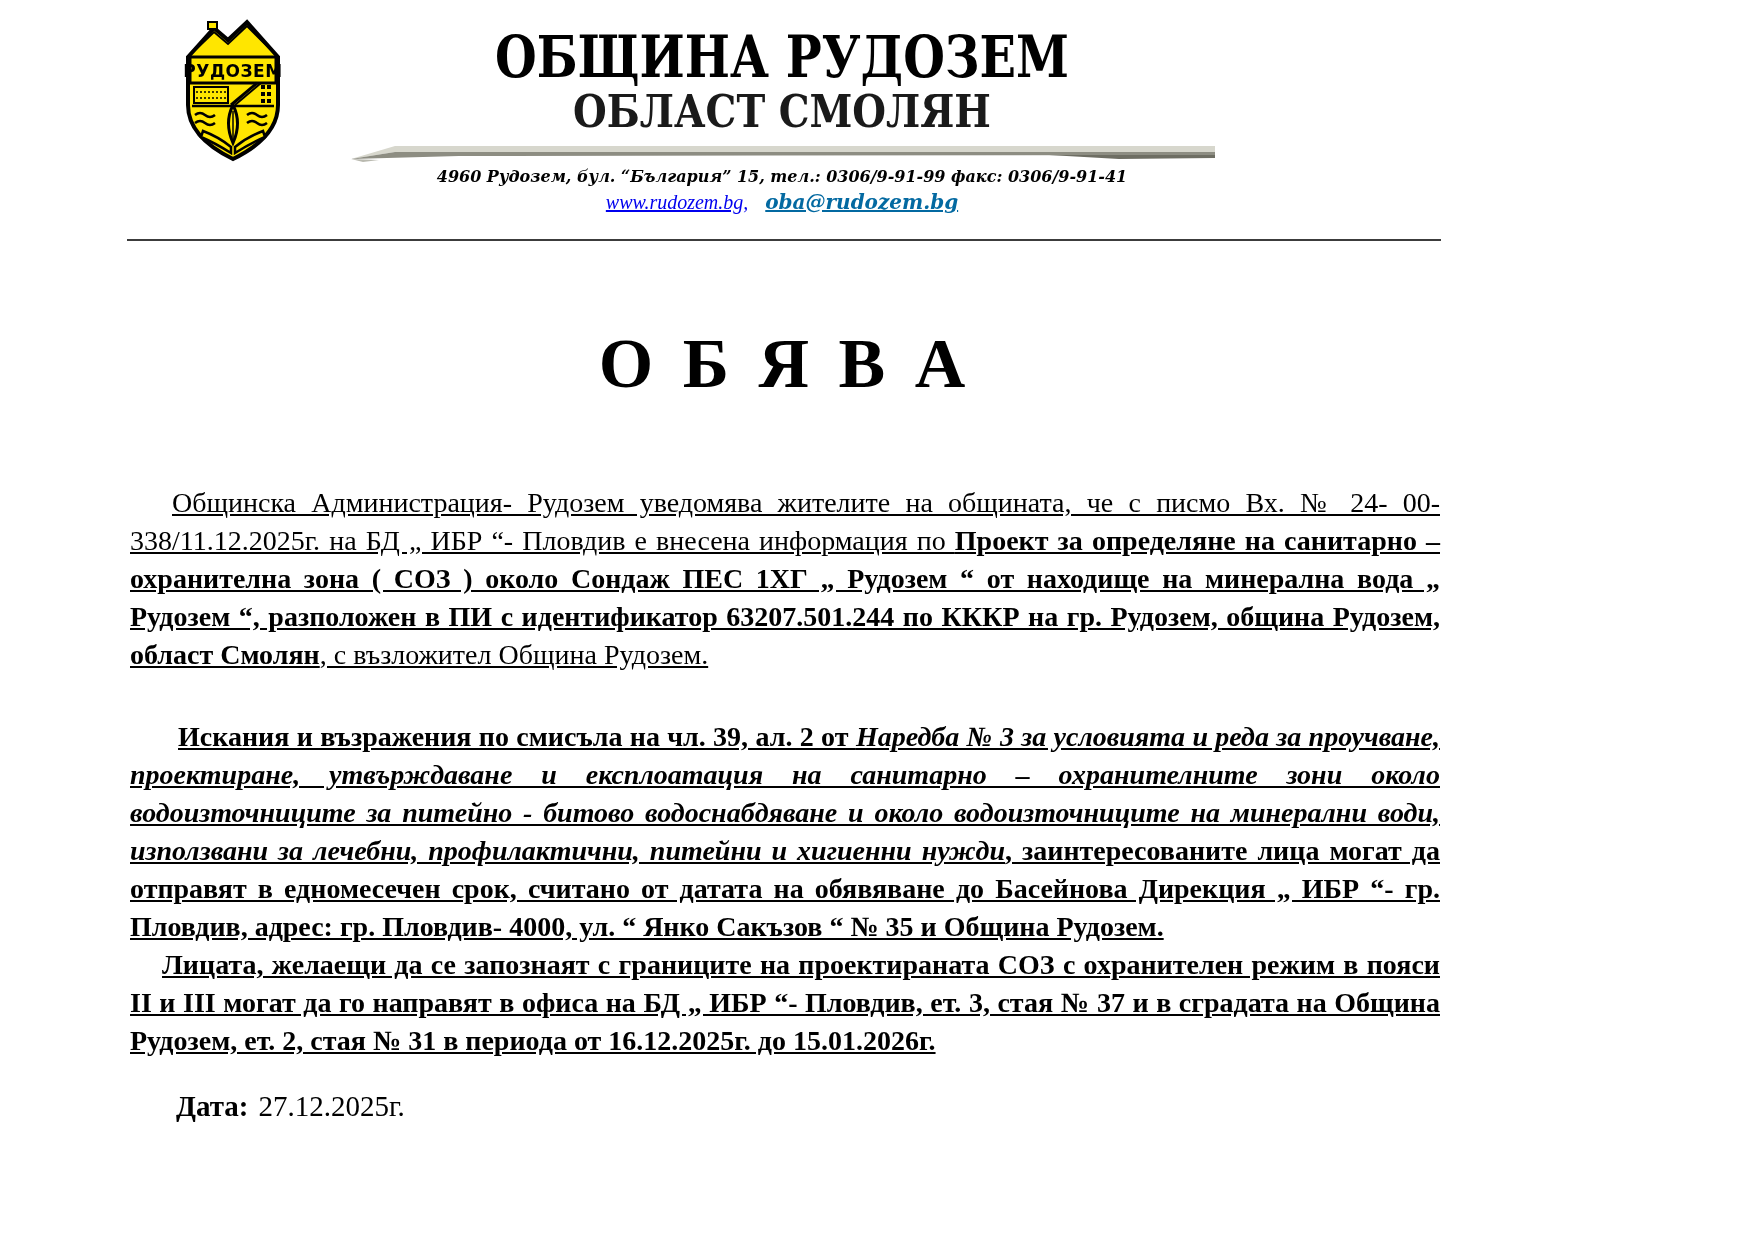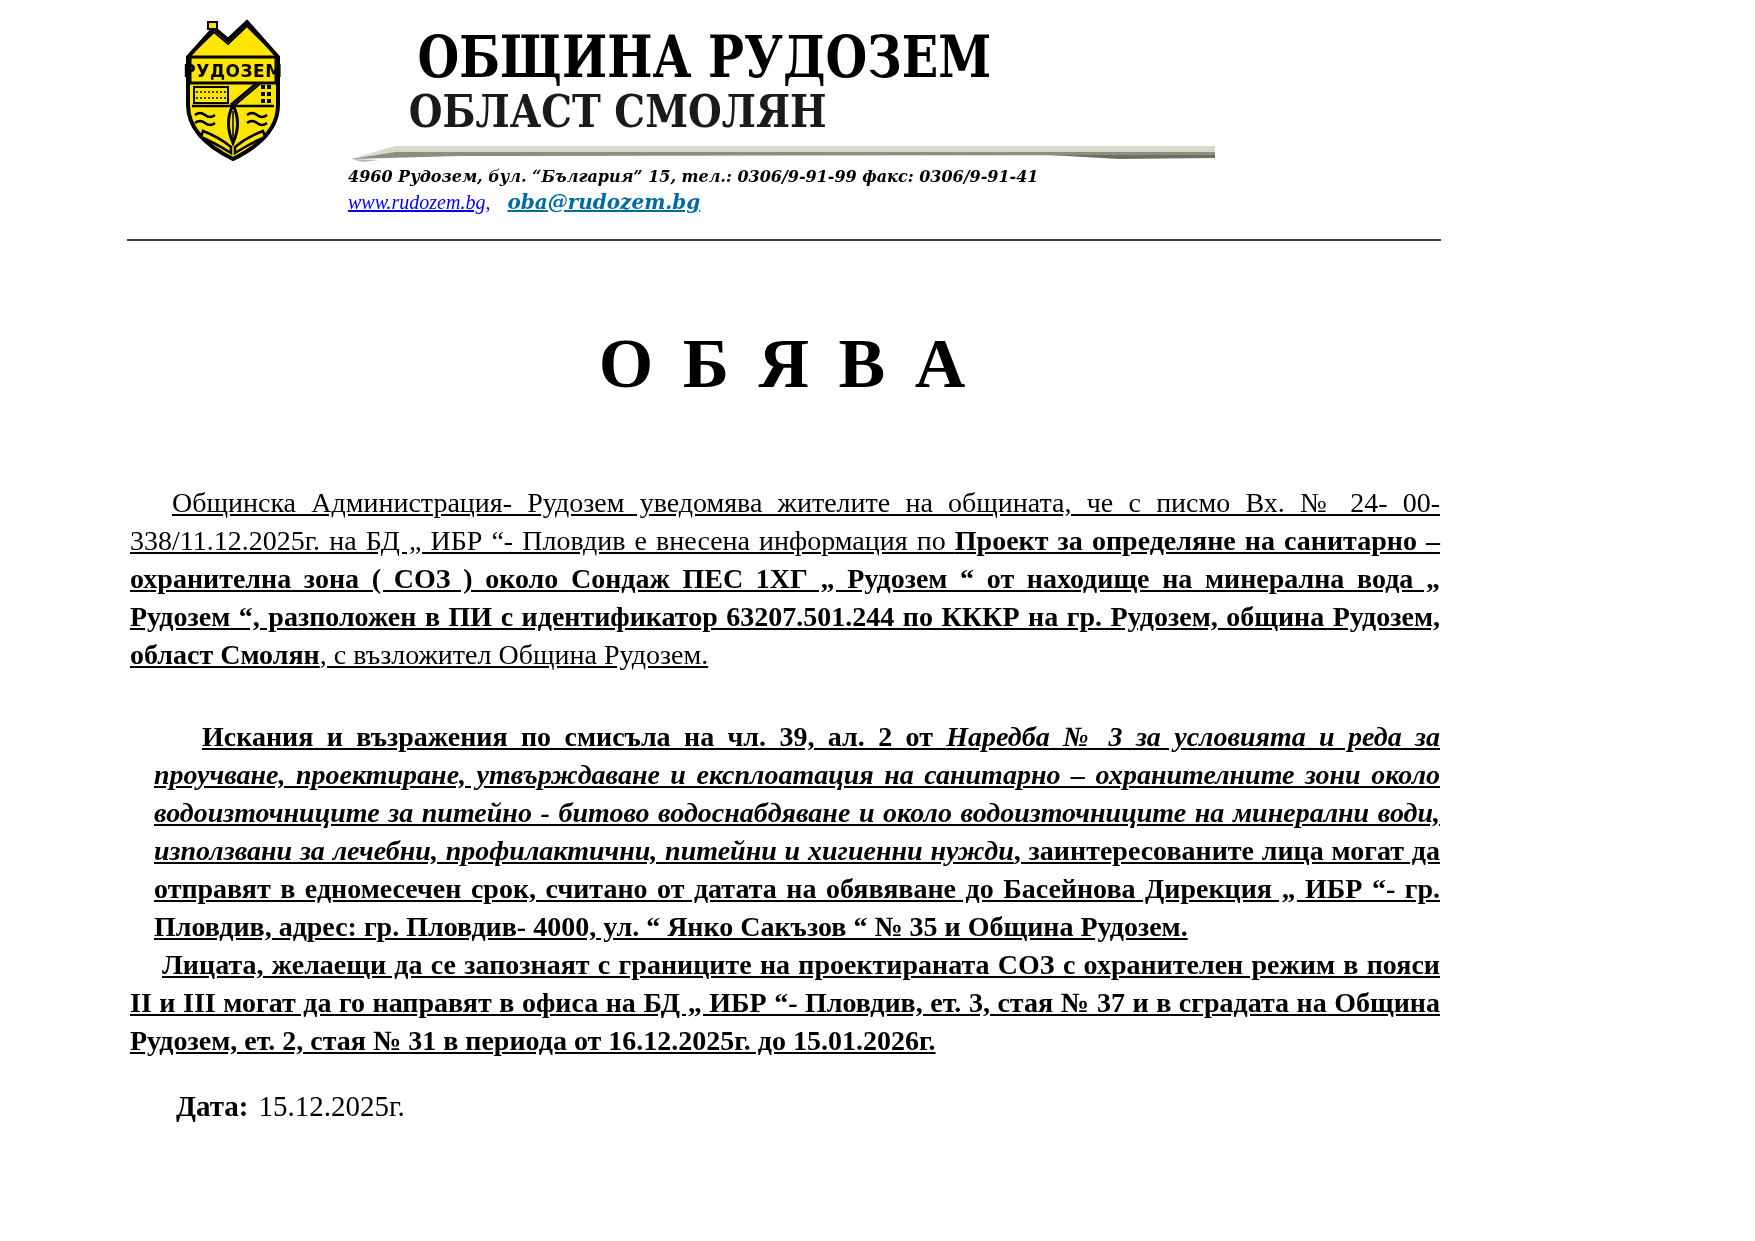--- a/index.html
+++ b/index.html
@@ -3,21 +3,21 @@
 <meta charset="utf-8">
 <style>
   html,body{margin:0;padding:0;background:#fff;}
   .page{position:relative;width:1755px;height:1241px;background:#ffffff;overflow:hidden;
         font-family:"Liberation Serif",serif;color:#000;}
 
   
   .logo{position:absolute;left:181px;top:13px;width:104px;height:152px;}
 
   
-  .header-col{position:absolute;left:348px;top:28px;width:868px;}
+  .header-col{position:absolute;left:348px;top:28px;width:868px;text-align:center;}
   .org{font-family:"DejaVu Serif",serif;font-weight:bold;font-size:57px;line-height:1.0;
        transform:scaleX(0.84);transform-origin:50% 50%;white-space:nowrap;}
   .region{font-family:"DejaVu Serif",serif;font-weight:bold;font-size:45px;line-height:1.1;
        color:#1a1a1a;transform:scaleX(0.86);transform-origin:50% 50%;white-space:nowrap;margin-top:2px;}
   .divider{display:block;margin:6px auto 0 auto;}
   .addr{font-family:"DejaVu Serif",serif;font-style:italic;font-weight:bold;font-size:16px;
         margin-top:4px;white-space:nowrap;}
   .links{font-size:20px;font-style:italic;margin-top:4px;}
   .links a{text-decoration:underline;cursor:pointer;}
   .site{font-family:"Liberation Serif",serif;}
@@ -25,21 +25,21 @@
 
   
   .rule{position:absolute;left:127px;top:239px;width:1314px;height:0;border-top:2px solid #3c3c3c;}
 
   
   .content{position:absolute;left:130px;top:300px;width:1310px;}
   .title{font-size:70px;font-weight:bold;text-align:center;letter-spacing:6px;
          margin:0;padding-top:28px;line-height:72px;white-space:nowrap;}
   .p{font-size:28px;line-height:38px;text-align:justify;margin:0;text-decoration:underline;}
   .p1{margin-top:84px;text-indent:42px;}
-  .p2{margin-top:44px;text-indent:48px;margin-left:24px;}
+  .p2{margin-top:44px;text-indent:48px;}
   .p3{margin-top:0;text-indent:32px;}
   .b{font-weight:bold;}
   .bi{font-weight:bold;font-style:italic;}
   .r{font-weight:normal;}
   .date{margin-top:30px;padding-left:46px;font-size:29px;}
   .date .b{margin-right:10px;}
 </style>
 </head>
 <body>
 
@@ -110,17 +110,17 @@
   <div class="content">
     <h1 class="title">О Б Я В А</h1>
 
     <p class="p p1"><span class="r">Общинска Администрация- Рудозем уведомява жителите на общината,  че с писмо Вх. № 24- 00-338/11.12.2025г. на БД „ ИБР “- Пловдив е внесена информация по </span><span class="b">Проект за определяне на санитарно – охранителна зона ( СОЗ ) около Сондаж ПЕС 1ХГ „ Рудозем “ от находище на минерална вода „ Рудозем “, разположен в ПИ с идентификатор 63207.501.244 по КККР на гр. Рудозем, община Рудозем, област Смолян</span><span class="r">, с възложител Община Рудозем.</span></p>
 
     <p class="p p2"><span class="b">Искания и възражения по смисъла на чл. 39, ал. 2 от </span><span class="bi">Наредба № 3 за условията и реда за проучване, проектиране, утвърждаване и експлоатация на санитарно – охранителните зони около водоизточниците за питейно - битово водоснабдяване и около водоизточниците на минерални води, използвани за лечебни, профилактични, питейни и хигиенни нужди</span><span class="b">, заинтересованите лица могат да отправят в едномесечен  срок, считано от датата на обявяване до Басейнова Дирекция „ ИБР “- гр. Пловдив,  адрес: гр. Пловдив- 4000, ул. “ Янко Сакъзов “ № 35 и Община Рудозем.</span></p>
 
     <p class="p p3 b">Лицата, желаещи да се запознаят с границите на проектираната СОЗ с охранителен режим в пояси II и III могат да го направят в офиса на БД „ ИБР “- Пловдив, ет. 3, стая № 37 и в сградата на Община Рудозем, ет. 2, стая № 31 в периода от 16.12.2025г. до 15.01.2026г.</p>
 
     <div class="date">
-      <span class="b">Дата:</span><span>15.12.2025г.</span>
+      <span class="b">Дата:</span><span>27.12.2025г.</span>
     </div>
   </div>
 
 </div>
 
 </body></html>

